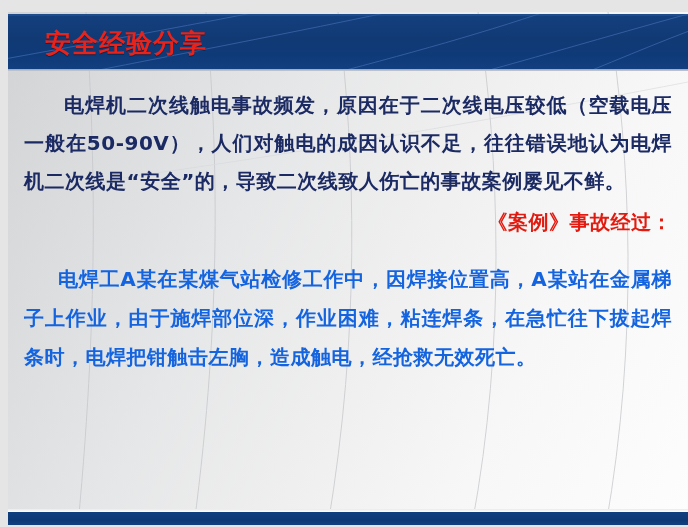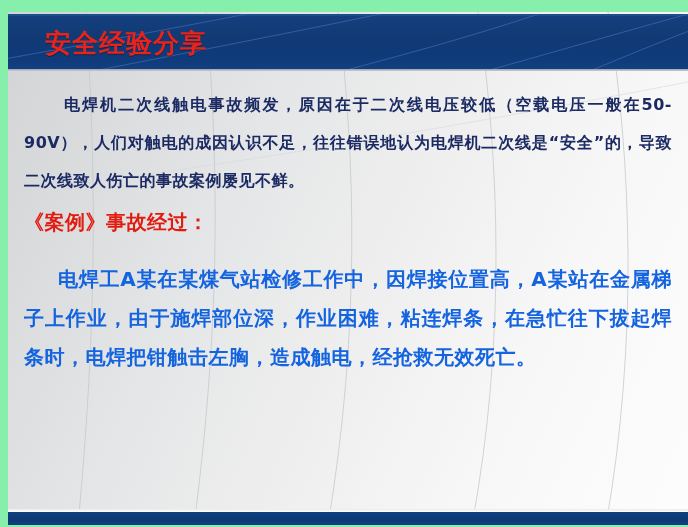--- a/index.html
+++ b/index.html
@@ -4,21 +4,21 @@
 <style>
   html, body {
     margin: 0;
     padding: 0;
     background: #ffffff;
   }
   #slide {
     position: relative;
     width: 688px;
     height: 527px;
-    background: #86efac;
+    background: #e5e5e5;
     overflow: hidden;
     font-family: "DejaVu Sans", "Liberation Sans", sans-serif;
   }
 
   
   .canvas {
     position: absolute;
     left: 8px;
     top: 12px;
     width: 680px;
@@ -101,24 +101,25 @@
   
   .content {
     position: absolute;
     left: 24px;
     top: 86px;
     width: 648px;
   }
   .para {
     margin: 0;
     padding: 0;
+    text-align: right;
   }
   .p-dark {
     color: #1b2a63;
-    font-size: 16px;
+    font-size: 20px;
     font-weight: bold;
     line-height: 38px;
     letter-spacing: 0.5px;
     text-align: justify;
     text-justify: inter-ideograph;
   }
   .p-dark .indent { padding-left: 40px; }
 
   .heading-red {
     color: #e21b10;

